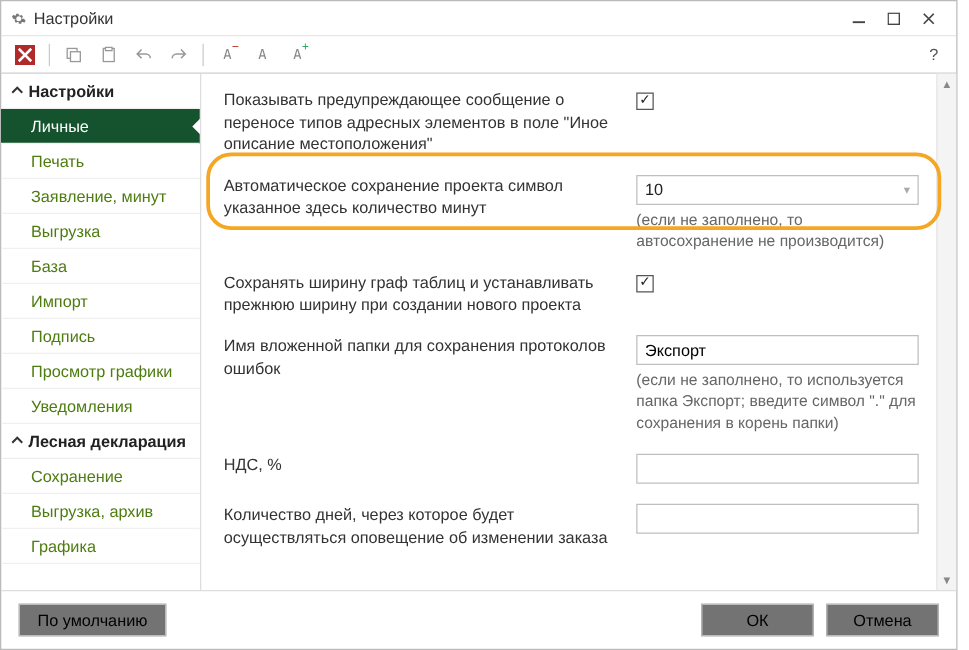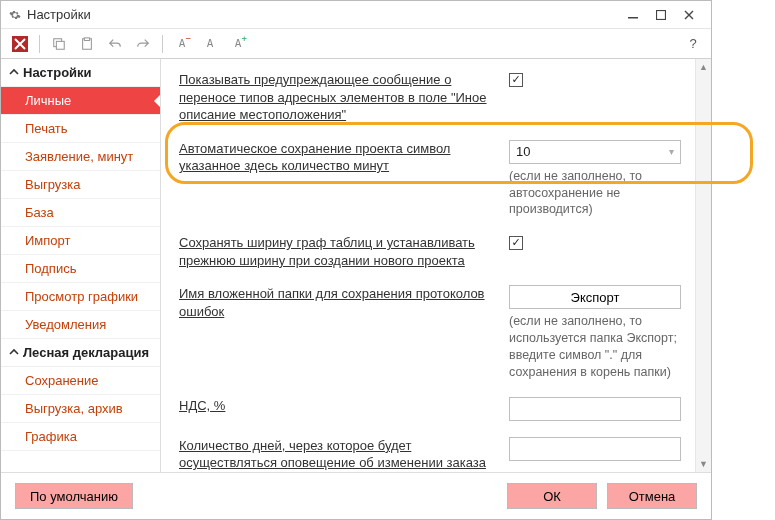--- a/index.html
+++ b/index.html
@@ -1,48 +1,48 @@
 <!DOCTYPE html>
 <html><head>
 <meta charset="utf-8">
 <style>
   * { box-sizing: border-box; }
   html, body { margin: 0; padding: 0; font-family: "Segoe UI", Tahoma, Arial, sans-serif; font-size: 13px; color: #222; background: #fff; }
-  .window { width: 712px; height: 520px; border: 1px solid #bbb; display: flex; flex-direction: column; background: #fff; }
+  .window { width: 766px; height: 520px; border: 1px solid #bbb; display: flex; flex-direction: column; background: #fff; }
   .titlebar { height: 28px; display: flex; align-items: center; padding: 0 8px; border-bottom: 1px solid #e5e5e5; }
   .titlebar .ticon { margin-right: 6px; display: inline-flex; }
   .titlebar .title { flex: 1; font-size: 13px; color: #333; }
   .titlebar .win-btn { width: 28px; height: 24px; display: inline-flex; align-items: center; justify-content: center; color: #444; cursor: default; }
   .toolbar { height: 30px; display: flex; align-items: center; padding: 0 6px; border-bottom: 1px solid #d0d0d0; gap: 2px; }
   .toolbar .tb-btn { width: 26px; height: 24px; display: inline-flex; align-items: center; justify-content: center; color: #666; }
   .toolbar .tb-sep { width: 1px; height: 18px; background: #ccc; margin: 0 4px; }
   .toolbar .spacer { flex: 1; }
   .toolbar .help { width: 24px; text-align: center; color: #555; }
   .body { flex: 1; display: flex; min-height: 0; border-bottom: 1px solid #ddd; }
   .sidebar { width: 160px; border-right: 1px solid #ddd; overflow-y: auto; padding-bottom: 4px; }
   .side-header { display: flex; align-items: center; padding: 6px 8px; font-weight: 600; color: #222; border-bottom: 1px solid #eee; gap: 4px; }
-  .side-item { padding: 6px 10px 6px 24px; color: #c2410c; border-bottom: 1px solid #f0f0f0; cursor: default; }
-  .side-item.active { background: #ef4444; color: #fff; position: relative; }
+  .side-item { padding: 6px 10px 6px 24px; color: #4d7c0f; border-bottom: 1px solid #f0f0f0; cursor: default; }
+  .side-item.active { background: #14532d; color: #fff; position: relative; }
   .side-item.active::after { content: ""; position: absolute; right: -1px; top: 50%; transform: translateY(-50%); border-top: 7px solid transparent; border-bottom: 7px solid transparent; border-right: 7px solid #fff; }
   .content { flex: 1; position: relative; display: flex; min-width: 0; }
   .content-inner { flex: 1; overflow-y: hidden; padding: 12px 14px 0 18px; }
   .scrollbar-track { width: 16px; background: #f4f4f4; border-left: 1px solid #e6e6e6; display: flex; flex-direction: column; align-items: center; }
   .scrollbar-arrow { height: 16px; width: 100%; display: flex; align-items: center; justify-content: center; color: #888; font-size: 9px; }
   .row { display: flex; gap: 10px; margin-bottom: 16px; align-items: flex-start; }
-  .row .label { width: 320px; color: #333; line-height: 1.35; text-decoration: underline; }
+  .row .label { width: 320px; color: #333; line-height: 1.35; }
   .row .control { flex: 1; min-width: 0; }
   .hint { color: #666; font-size: 12.5px; margin-top: 4px; line-height: 1.35; }
-  input[type="text"], .combo { width: 100%; height: 24px; border: 1px solid #bfbfbf; padding: 2px 6px; font-family: inherit; font-size: 13px; background: #fff; text-align: center; }
+  input[type="text"], .combo { width: 100%; height: 24px; border: 1px solid #bfbfbf; padding: 2px 6px; font-family: inherit; font-size: 13px; background: #fff; }
   .combo { display: flex; align-items: center; justify-content: space-between; }
   .combo .chev { color: #aaa; font-size: 10px; }
   .chk { width: 14px; height: 14px; border: 1px solid #555; display: inline-flex; align-items: center; justify-content: center; background: #fff; }
   .chk.checked::after { content: "✓"; font-size: 11px; color: #222; line-height: 1; }
   .highlight { position: absolute; border: 3px solid #f5a623; border-radius: 20px; pointer-events: none; }
   .footer { height: 46px; display: flex; align-items: center; padding: 0 14px; gap: 10px; }
-  .footer .btn { height: 26px; min-width: 90px; border: 1px solid #bbb; background: #fca5a5; padding: 0 14px; display: inline-flex; align-items: center; justify-content: center; font-family: inherit; font-size: 13px; }
+  .footer .btn { height: 26px; min-width: 90px; border: 1px solid #bbb; background: #737373; padding: 0 14px; display: inline-flex; align-items: center; justify-content: center; font-family: inherit; font-size: 13px; }
   .footer .spacer { flex: 1; }
   .zoom-glyph { font-family: monospace; font-size: 11px; position: relative; display: inline-block; width: 18px; text-align: center; color:#888; }
   .zoom-glyph .sup { position: absolute; top: -4px; right: 0; font-size: 9px; }
 </style>
 </head>
 <body>
 
 <div class="window">
 
   <div class="titlebar">

